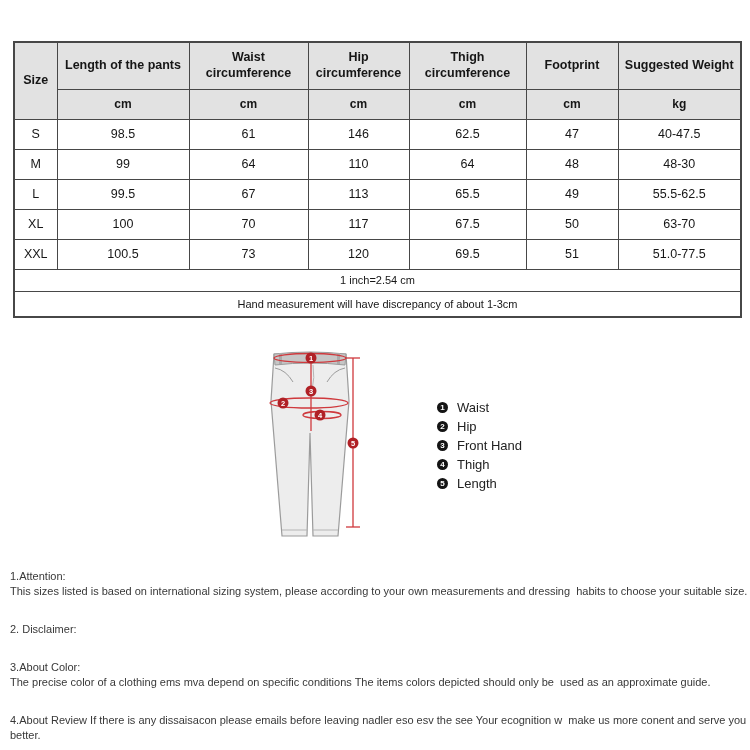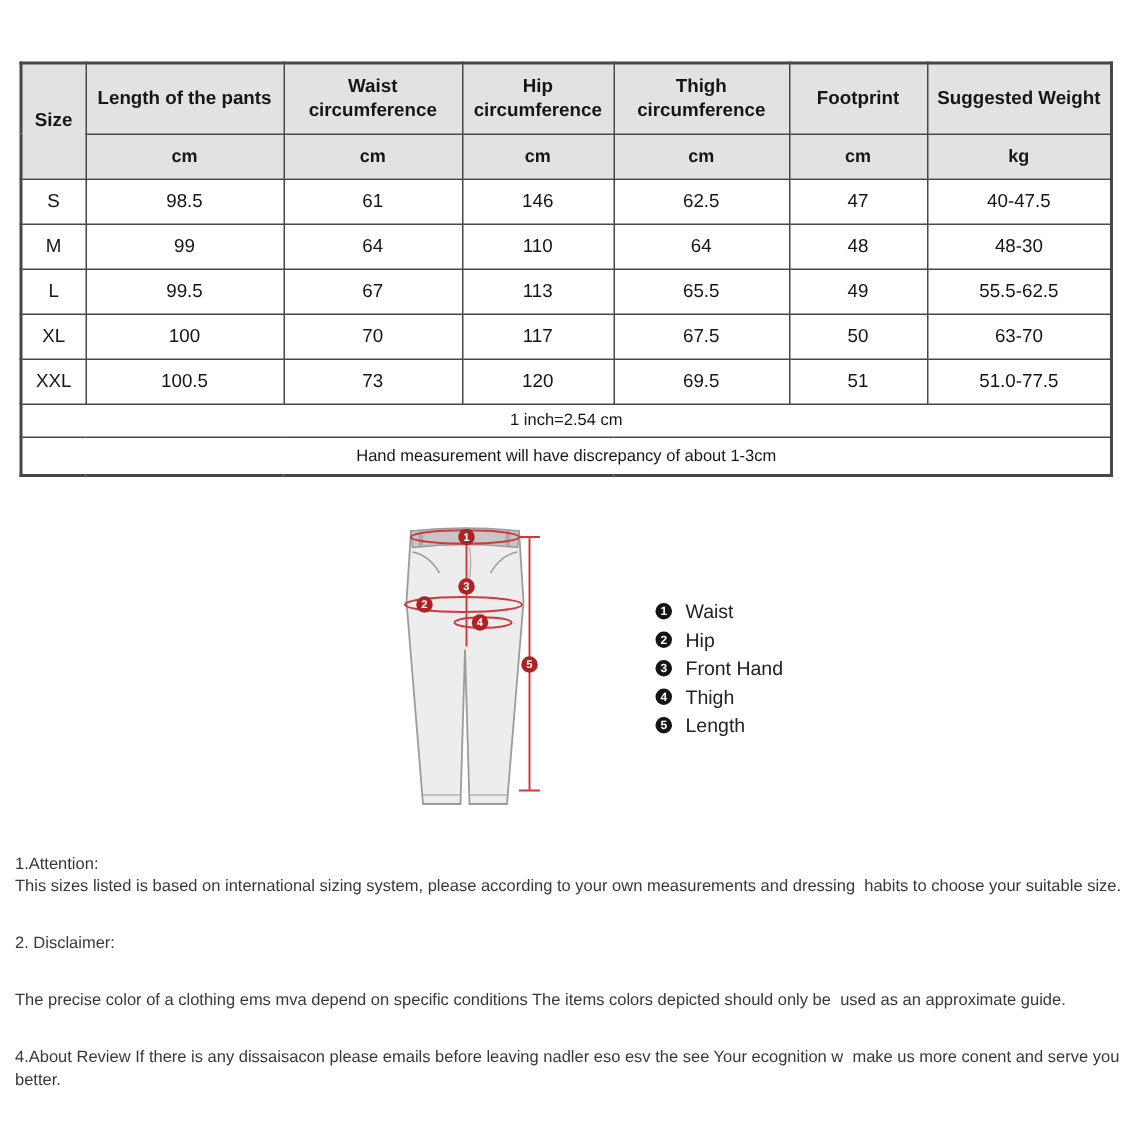--- a/index.html
+++ b/index.html
@@ -203,19 +203,20 @@
 
 <div class="footer-notes">
   <div class="note-section">
     <div class="note-title">1.Attention:</div>
     <div class="note-body">This sizes listed is based on international sizing system, please according to your own measurements and dressing  habits to choose your suitable size.</div>
   </div>
   <div class="note-section">
     <div class="note-title">2. Disclaimer:</div>
   </div>
   <div class="note-section">
+    <div class="note-title">3.About Color:</div>
     <div class="note-body">The precise color of a clothing ems mva depend on specific conditions The items colors depicted should only be  used as an approximate guide.</div>
   </div>
   <div class="note-section">
 
     <div class="note-body">4.About Review If there is any dissaisacon please emails before leaving nadler eso esv the see Your ecognition w  make us more conent and serve you better.</div>
   </div>
 </div>
 
 </body></html>

